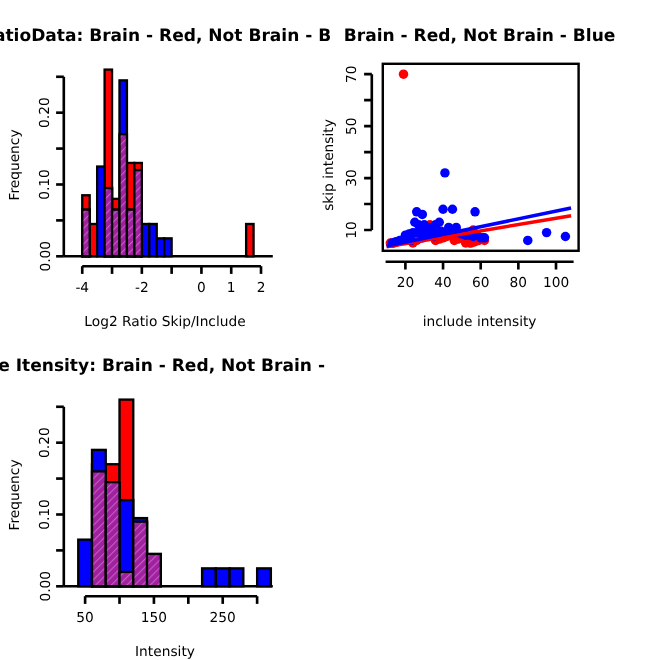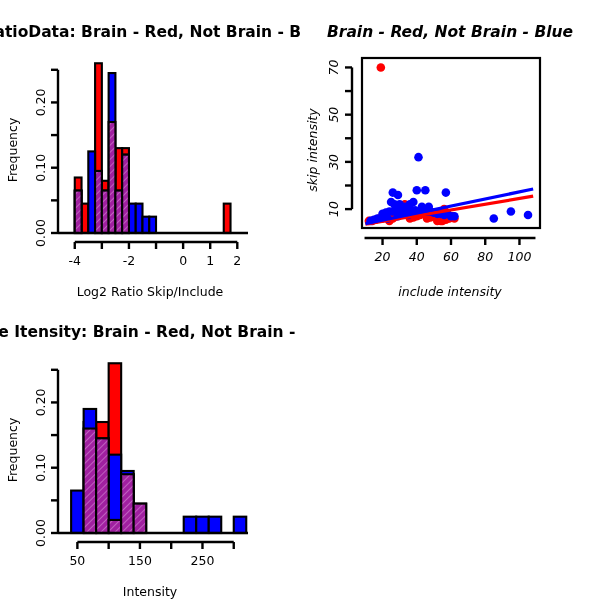--- a/index.html
+++ b/index.html
@@ -1,21 +1,21 @@
 <!DOCTYPE html>
 <html><head>
 <meta charset="utf-8">
 <style>
   html,body{margin:0;padding:0;background:#ffffff;}
   body{width:600px;height:600px;overflow:hidden;
        font-family:"DejaVu Sans","Liberation Sans",sans-serif;}
   #page{position:relative;width:600px;height:600px;background:#fff;}
   .panel{position:absolute;width:300px;height:300px;overflow:hidden;}
   #panel-tl{left:0;top:0;}
-  #panel-tr{left:300px;top:0;font-style:italic;}
+  #panel-tr{left:286px;top:0;}
   #panel-bl{left:0;top:300px;}
   #panel-br{left:300px;top:300px;}
   svg{display:block;overflow:visible;}
   .ptitle{font-weight:bold;font-size:15.5px;fill:#000;
           font-family:"DejaVu Sans","Liberation Sans",sans-serif;}
   .axlab{font-size:12.5px;fill:#000;
          font-family:"DejaVu Sans","Liberation Sans",sans-serif;}
   .ticklab{font-size:12.5px;fill:#000;
            font-family:"DejaVu Sans","Liberation Sans",sans-serif;}
   .axisline{stroke:#000;stroke-width:2.4;fill:none;stroke-linecap:butt;}

